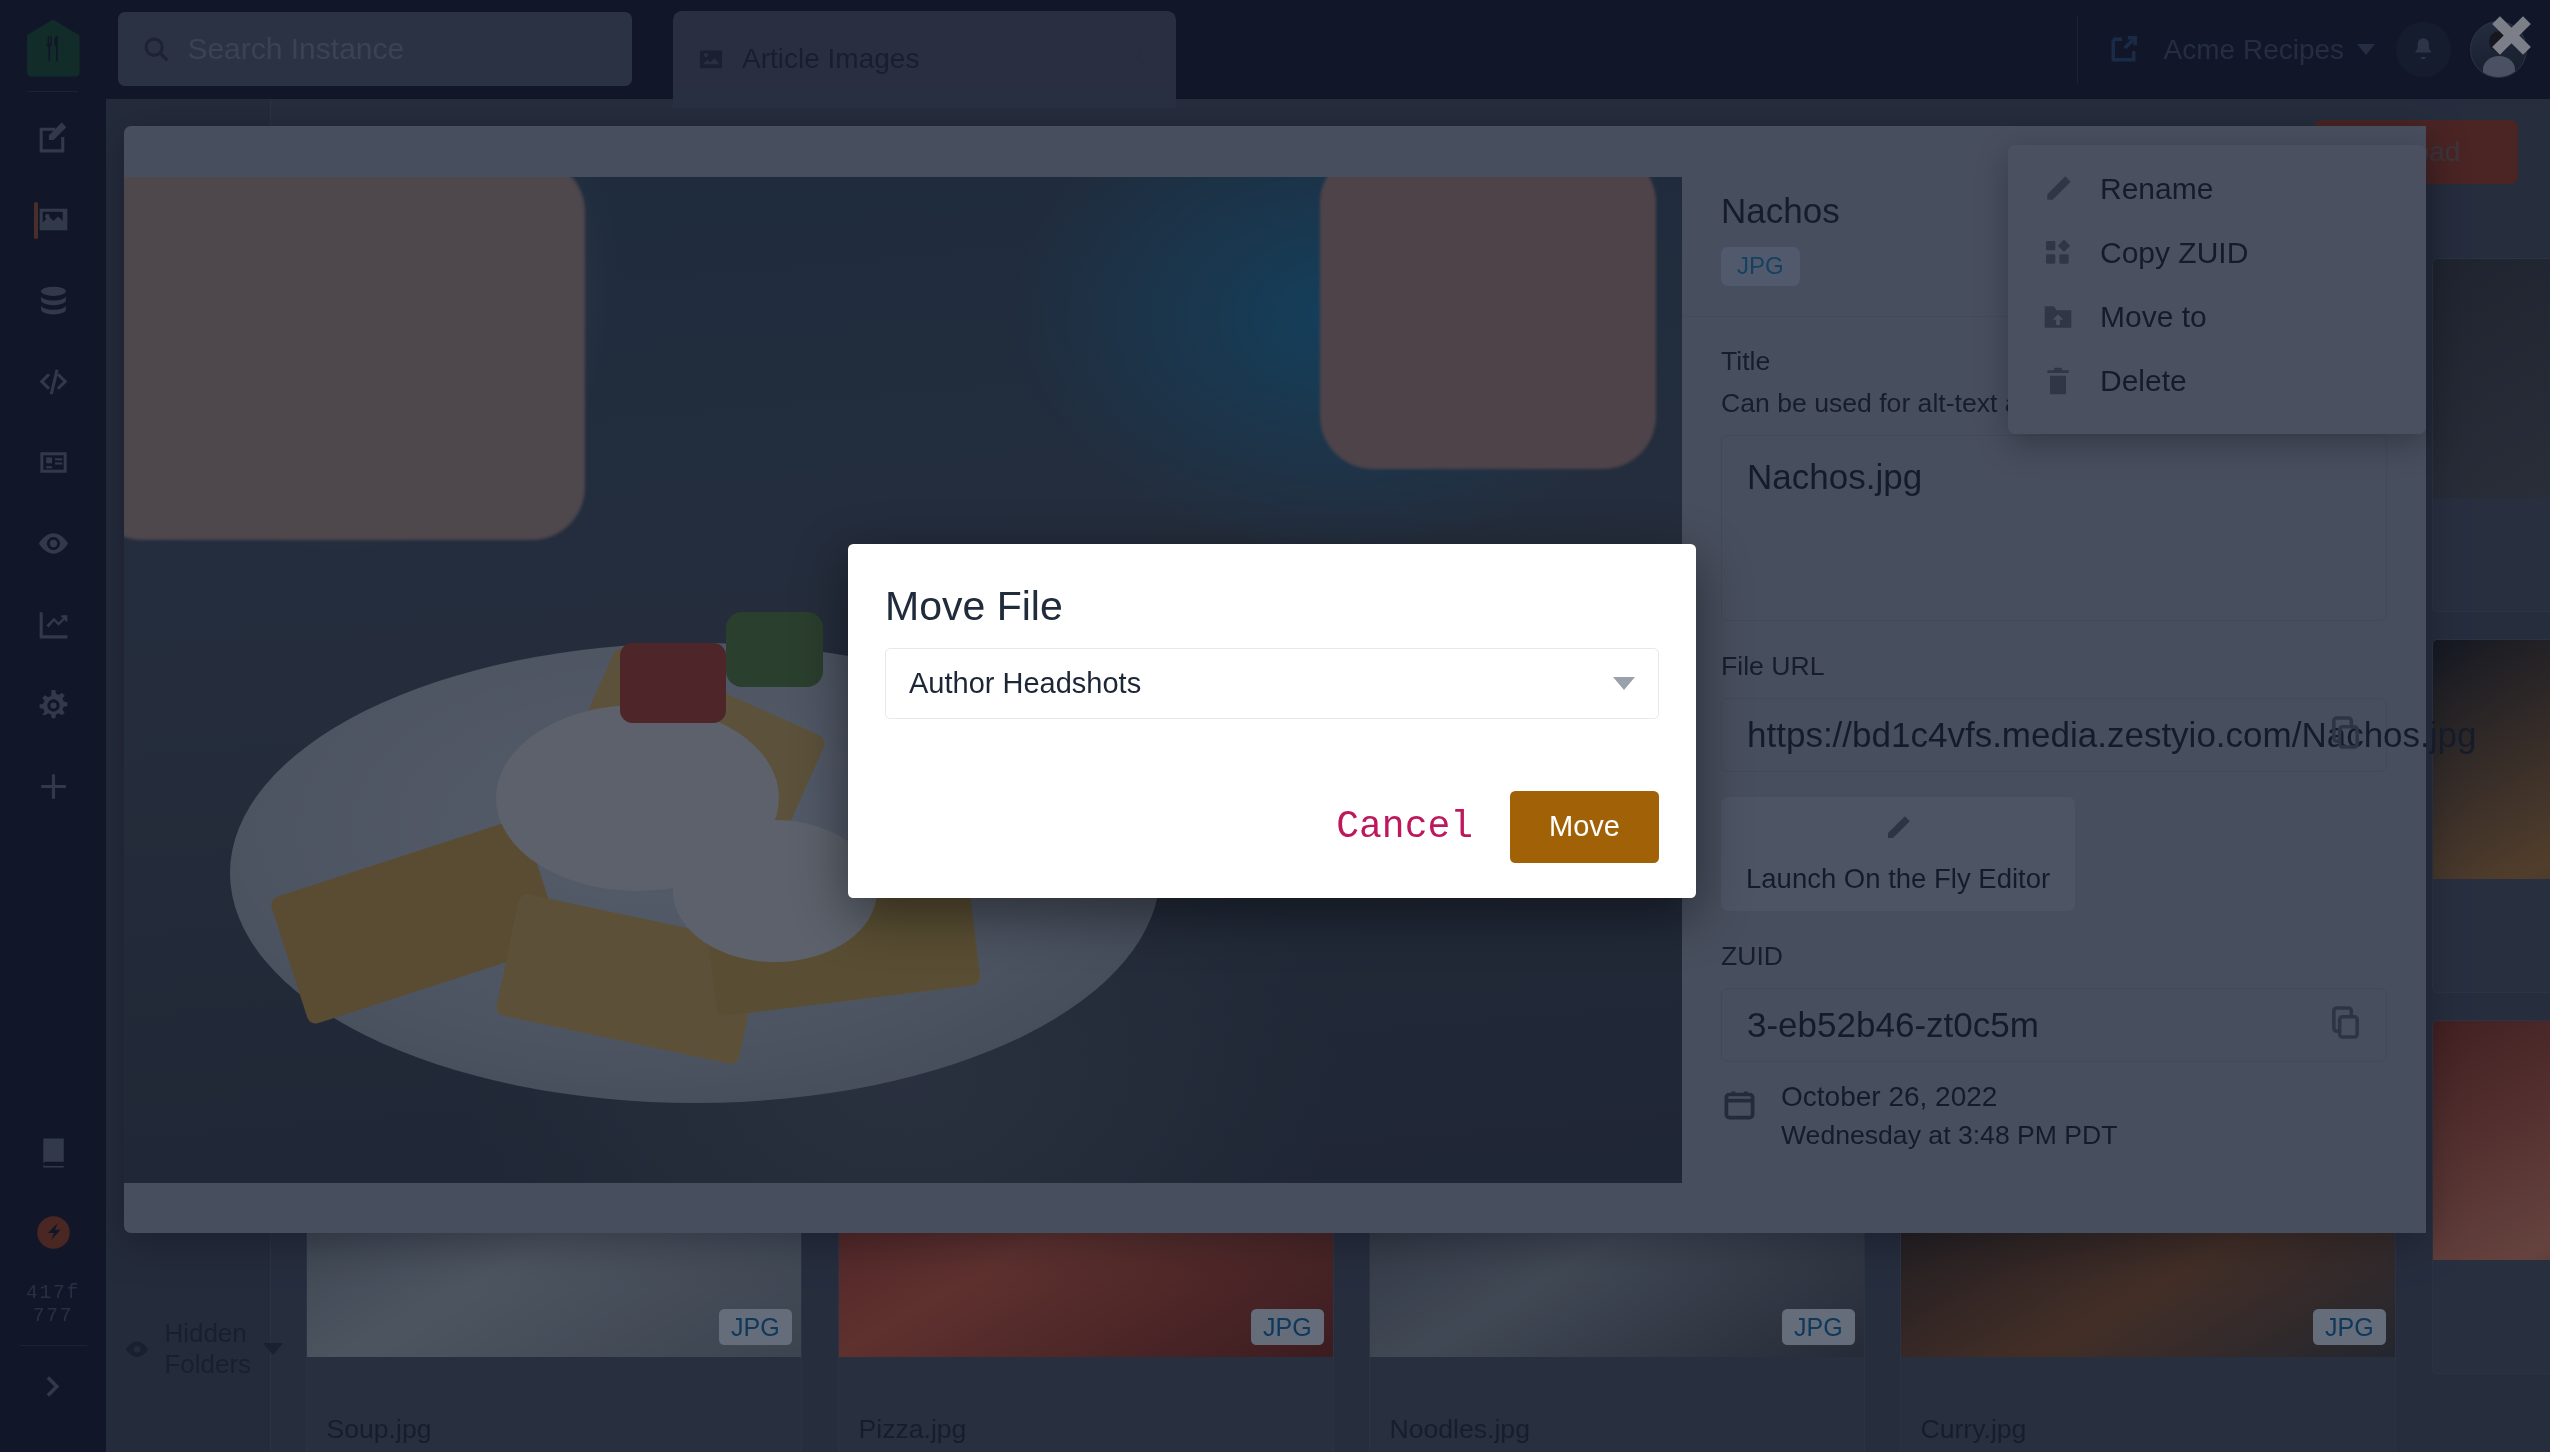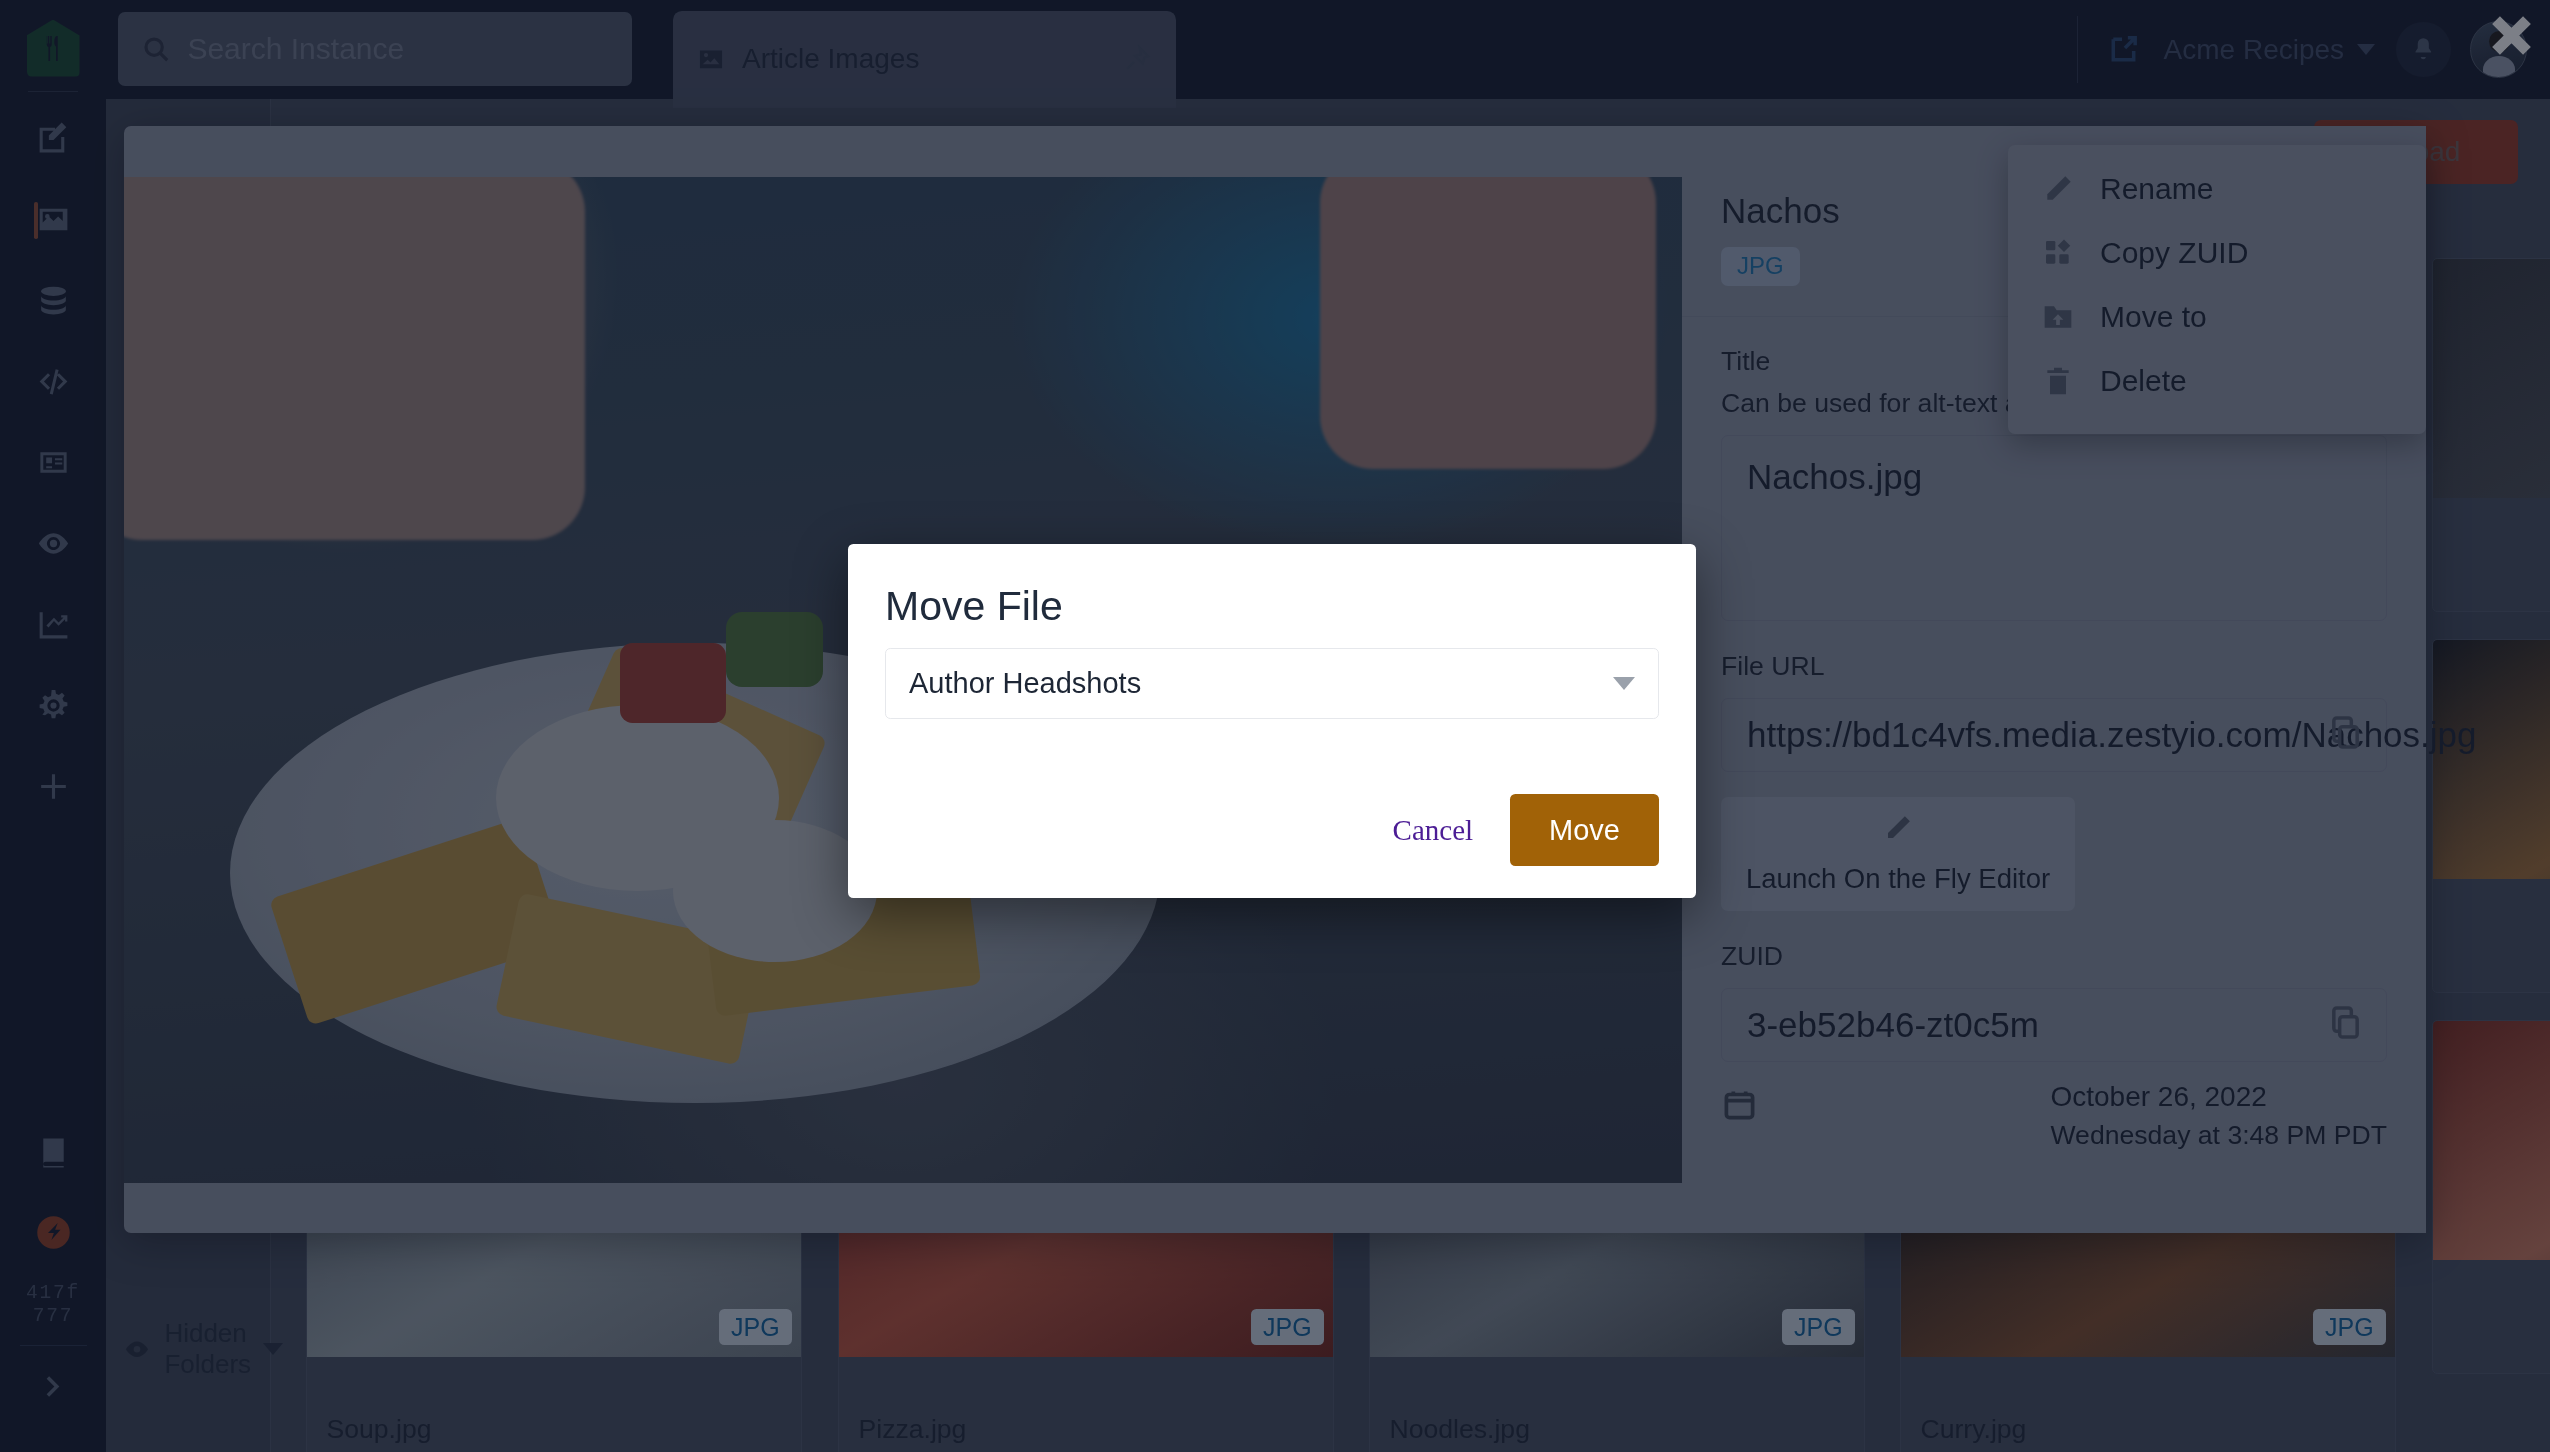--- a/index.html
+++ b/index.html
@@ -183,21 +183,21 @@
   .copy-ic svg { stroke: #4f5767; fill: none; stroke-width: 2.4; }
   .ds-btn {
     margin-top: 25px; display: inline-flex; align-items: center; gap: 19.5px;
     background: #919aa9; border-radius: 7px; padding: 16px 25px;
     color: #1b2333; font-size: 27.5px; flex-direction: column;
   }
   .ds-btn svg { fill: #4f5767; }
   .ds-upper {
     color: #303847; font-size: 22px; letter-spacing: 0.5px; margin-top: 37px;
   }
-  .ds-date { display: flex; gap: 23px; margin-top: 19.5px; align-items: flex-start; justify-content: space-between; }
+  .ds-date { display: flex; gap: 23px; margin-top: 19.5px; align-items: flex-start; }
   .ds-date svg { fill: none; stroke: #3b4352; stroke-width: 2.4; margin-top: 5.3px; }
   .ds-date-main { color: #1b2333; font-size: 28px; }
   .ds-date-sub { color: #1b2333; font-size: 26.6px; margin-top: 7px; }
 
   
   .ctxmenu {
     position: absolute; left: 2008px; top: 145px; width: 418px; height: 289px;
     background: #8a919f; border-radius: 7px; z-index: 12;
     box-shadow: 0 10.6px 32px rgba(0,0,0,.30);
     padding: 12.4px 0;
@@ -220,21 +220,21 @@
   }
   .dlg-title { color: #202b3c; font-size: 41px; font-weight: 400; }
   .dlg-sublabel { color: #273043; font-size: 26.6px; margin-top: 37px; }
   .dlg-select {
     margin-top: 17.7px; height: 71px; border: 0.9px solid #e6e8ec; border-radius: 5.3px;
     display: flex; align-items: center; padding: 0 23px; color: #1d2635; font-size: 29px;
   }
   .dlg-select .val { flex: 1 1 auto; }
   .dlg-caret { width: 0; height: 0; border-left: 11.5px solid transparent; border-right: 11.5px solid transparent; border-top: 13.3px solid #9aa1ab; }
   .dlg-actions { position: absolute; right: 37px; bottom: 32px; display: flex; align-items: center; gap: 14px; }
-  .btn-cancel { color: #4c1d95; font-size: 29px; padding: 17.7px 23px; background: none; border: none; font-family: Liberation Serif, serif; }
+  .btn-cancel { color: #be185d; font-size: 38px; padding: 17.7px 23px; background: none; border: none; font-family: Liberation Mono, monospace; }
   .btn-move {
     background: #a16207; color: #fff; font-size: 29px; border: none; border-radius: 5.3px;
     padding: 19.5px 39px; font-family: inherit;
   }
 </style>
 </head>
 <body>
 
 <div id="root">
 

